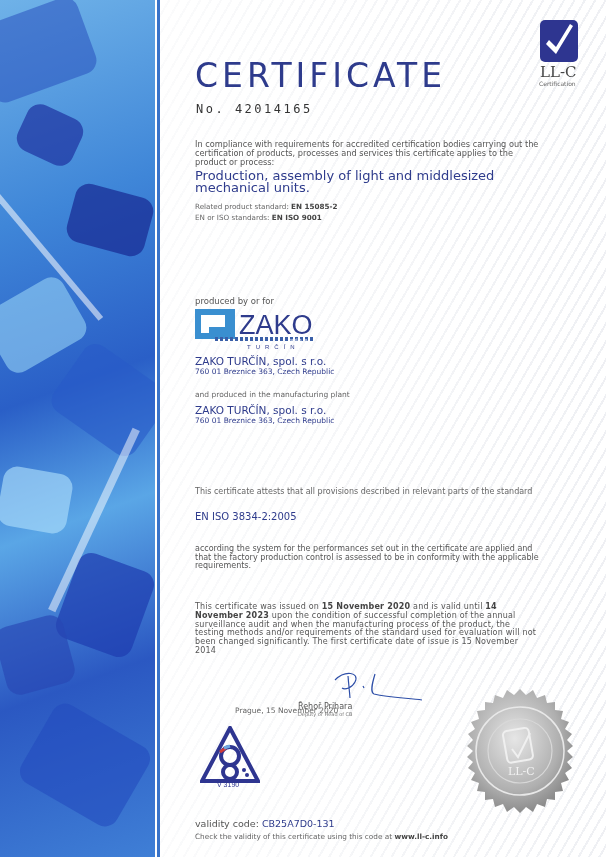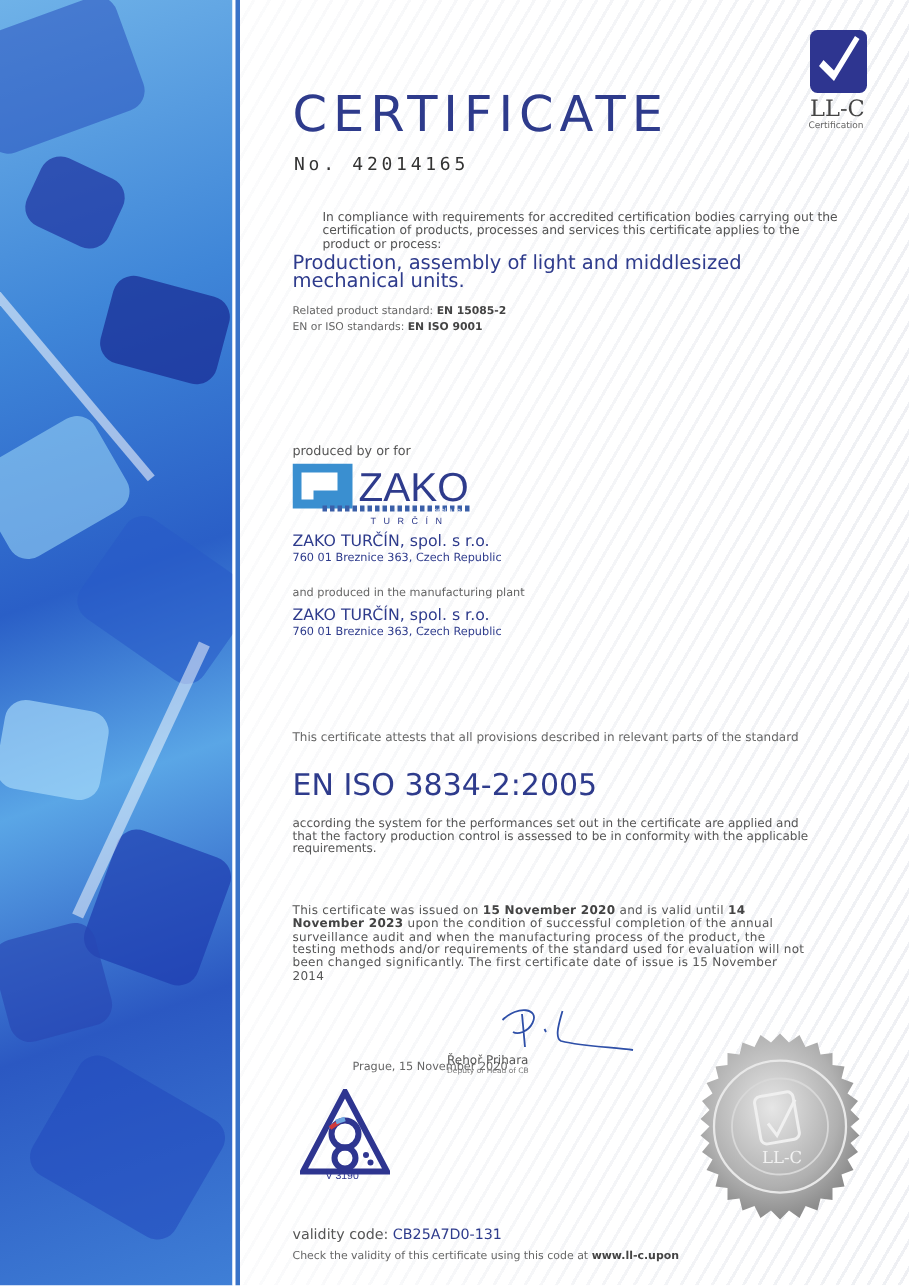--- a/index.html
+++ b/index.html
@@ -42,21 +42,21 @@
   }
   .logo-top { position: absolute; left: 538px; top: 20px; width: 62px; }
   .logo-box {
     width: 38px; height: 42px; margin-left: 2px; background: #2e3590; border-radius: 5px;
     position: relative;
   }
   .logo-text { font-family: "DejaVu Serif", serif; font-size: 15px; color: #444; margin-left: 2px; line-height: 16px; margin-top: 2px; }
   .logo-sub { font-size: 6px; color: #666; margin-left: 1px; }
   .intro {
     position: absolute; left: 195px; top: 140px; width: 345px;
-    font-size: 8.2px; line-height: 9px; color: #555; margin-left: 20px;
+    font-size: 8.2px; line-height: 9px; color: #555;
   }
   .product {
     position: absolute; left: 195px; top: 170px; width: 340px;
     font-size: 13px; line-height: 12px; color: #2e3b8c;
   }
   .details {
     position: absolute; left: 195px; top: 202px; width: 370px;
     font-size: 7.2px; line-height: 10.5px; color: #666;
   }
   .details b { color: #444; }
@@ -66,21 +66,21 @@
   .zako-logo { position: absolute; left: 195px; top: 309px; width: 125px; height: 41px; }
   .company1 { position: absolute; left: 195px; top: 356px; }
   .company-name { font-size: 10.5px; color: #2e3b8c; line-height: 11px; }
   .company-addr { font-size: 7.5px; color: #2e3b8c; line-height: 9px; }
   .and-produced { position: absolute; left: 195px; top: 390px; font-size: 7.5px; color: #666; }
   .company2 { position: absolute; left: 195px; top: 405px; }
   .attest {
     position: absolute; left: 195px; top: 488px; width: 340px; font-size: 8px; line-height: 8.5px; color: #666;
   }
   .standard {
-    position: absolute; left: 195px; top: 511px; font-size: 20px; color: #2e3b8c;
+    position: absolute; left: 195px; top: 511px; font-size: 10px; color: #2e3b8c;
   }
   .according {
     position: absolute; left: 195px; top: 545px; width: 350px; font-size: 8px; line-height: 8.5px; color: #555;
   }
   .issued {
     position: absolute; left: 195px; top: 603px; width: 345px; font-size: 8px; line-height: 8.8px; color: #555;
     letter-spacing: 0.2px;
   }
   .issued b { color: #444; }
   .signature { position: absolute; left: 330px; top: 668px; width: 95px; height: 40px; }
@@ -213,14 +213,14 @@
       <path d="M-8 -2 L-2 6 L10 -18" fill="none" stroke="#f0f0f0" stroke-width="2"></path>
       <text x="-12" y="24" font-family="DejaVu Serif, serif" font-size="11" fill="#f2f2f2">LL-C</text>
     </g>
   </svg>
 </div>
 
 <div class="validity">
   <span>validity code: </span><b>CB25A7D0-131</b>
 </div>
 <div class="check">
-  <span>Check the validity of this certificate using this code at </span><b>www.ll-c.upon</b>
+  <span>Check the validity of this certificate using this code at </span><b>www.ll-c.info</b>
 </div>
 
 </body></html>

